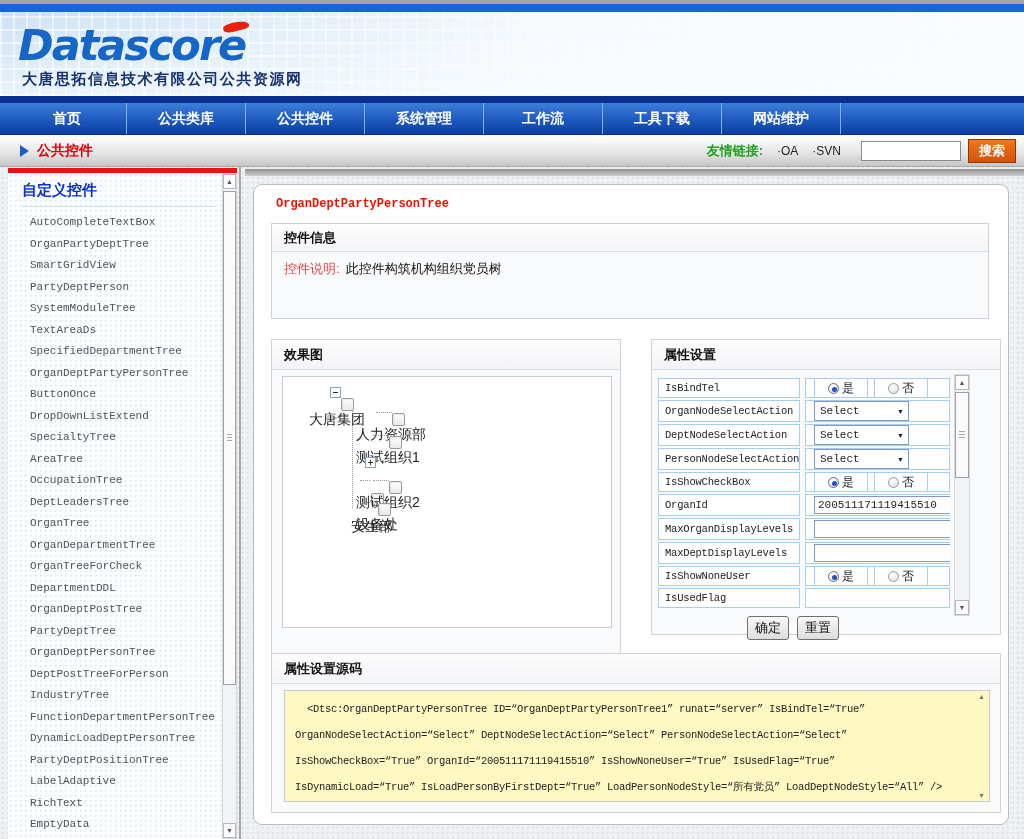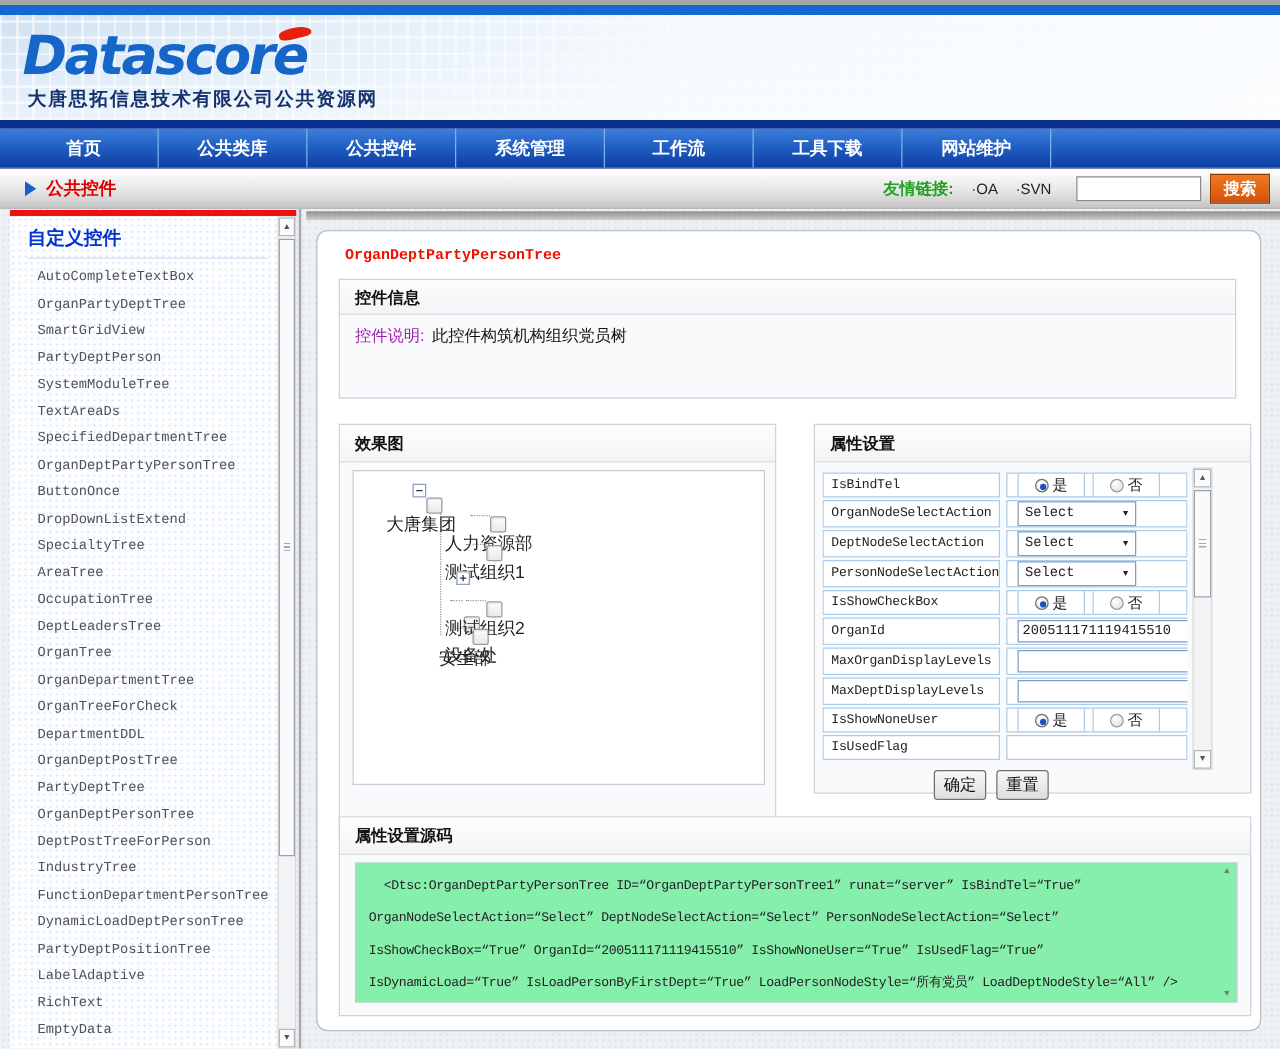--- a/index.html
+++ b/index.html
@@ -86,21 +86,21 @@
     border:1px solid #b8bec6; border-radius:9px; }
   .panel-title { position:absolute; left:22px; top:12px; color:#ee1100; font-weight:bold;
     font-size:12px; font-family:"Liberation Mono","DejaVu Sans Mono",monospace; }
 
   .box { position:absolute; background:#f9fafb; border:1px solid #cfd3d8; }
   .box-h { height:30px; line-height:29px; padding-left:12px; font-size:13px; font-weight:bold;
     color:#111; background:linear-gradient(180deg,#fdfdfe,#f3f4f6); border-bottom:1px solid #dadde1; }
   .info-box { left:17px; top:38px; width:718px; height:96px; }
   .info-box .box-h { height:28px; line-height:27px; }
   .info-body { padding:8px 12px; font-size:13px; color:#111; }
-  .green { color:#a21caf; margin-right:6px; }
+  .green { color:#ef4444; margin-right:6px; }
 
   .preview-box { left:17px; top:154px; width:350px; height:332px; }
   .tree-wrap { position:absolute; left:10px; top:36px; width:330px; height:252px;
     background:#fff; border:1px solid #c8ccd2; }
   .vline { position:absolute; left:69px; top:24px; height:107px; border-left:1px dotted #9a9a9a; }
   .trow { position:absolute; display:flex; align-items:center; height:16px;flex-direction:column; }
   .tlabel { font-size:14px; color:#222; margin-left:4px; cursor:pointer; white-space:nowrap; }
   .cbx { width:13px; height:13px; border:1px solid #9a9a9a; border-radius:2px;
     background:linear-gradient(180deg,#fdfdfd,#e9e9e9); box-shadow:inset 1px 1px 1px rgba(0,0,0,0.08);
     cursor:pointer; flex:0 0 13px; }
@@ -135,21 +135,21 @@
   .ptext { width:148px; height:18px; border:1px solid #7f9db9; font-family:"Liberation Mono","DejaVu Sans Mono",monospace;
     font-size:11px; padding:0 3px; color:#222; }
   .props-sb { left:302px; top:34px; width:16px; height:242px; }
   .props-sb .sb-thumb { top:17px; height:86px; }
   .props-buttons { position:absolute; left:0; top:276px; width:100%; display:flex;
     justify-content:center; gap:8px; padding-right:66px; }
   .wbtn { min-width:34px; padding:2px 7px; font-size:13px; color:#111; cursor:pointer;
     background:linear-gradient(180deg,#f9f9f9,#dddddd); border:1px solid #707070; border-radius:3px; }
 
   .source-box { left:17px; top:468px; width:730px; height:160px; }
-  .code-box { position:absolute; left:12px; top:36px; width:706px; height:112px; background:#86efac;
+  .code-box { position:absolute; left:12px; top:36px; width:706px; height:112px; background:#fef9c3;
     border:1px solid #c8ccd2; padding:5px 16px 0 10px; overflow:hidden; }
   .code-line { font-family:"Liberation Mono","DejaVu Sans Mono",monospace; font-size:10.5px;
     letter-spacing:-0.3px; color:#222; line-height:26px; white-space:pre; }
   .code-sb { position:absolute; right:1px; top:2px; bottom:2px; width:13px; display:flex;
     flex-direction:column; justify-content:space-between; align-items:center; }
   .code-arrow { font-size:7px; color:#777; cursor:pointer; }
 </style>
 </head>
 <body>
 

